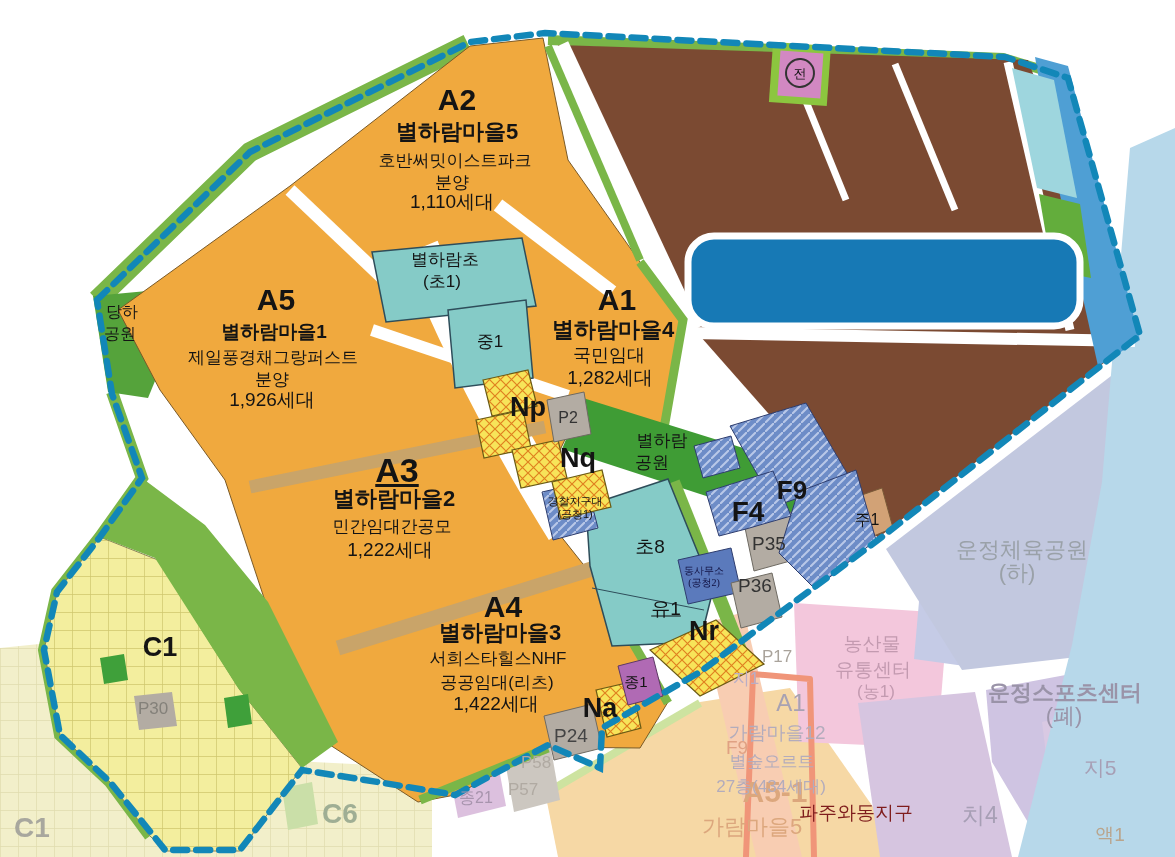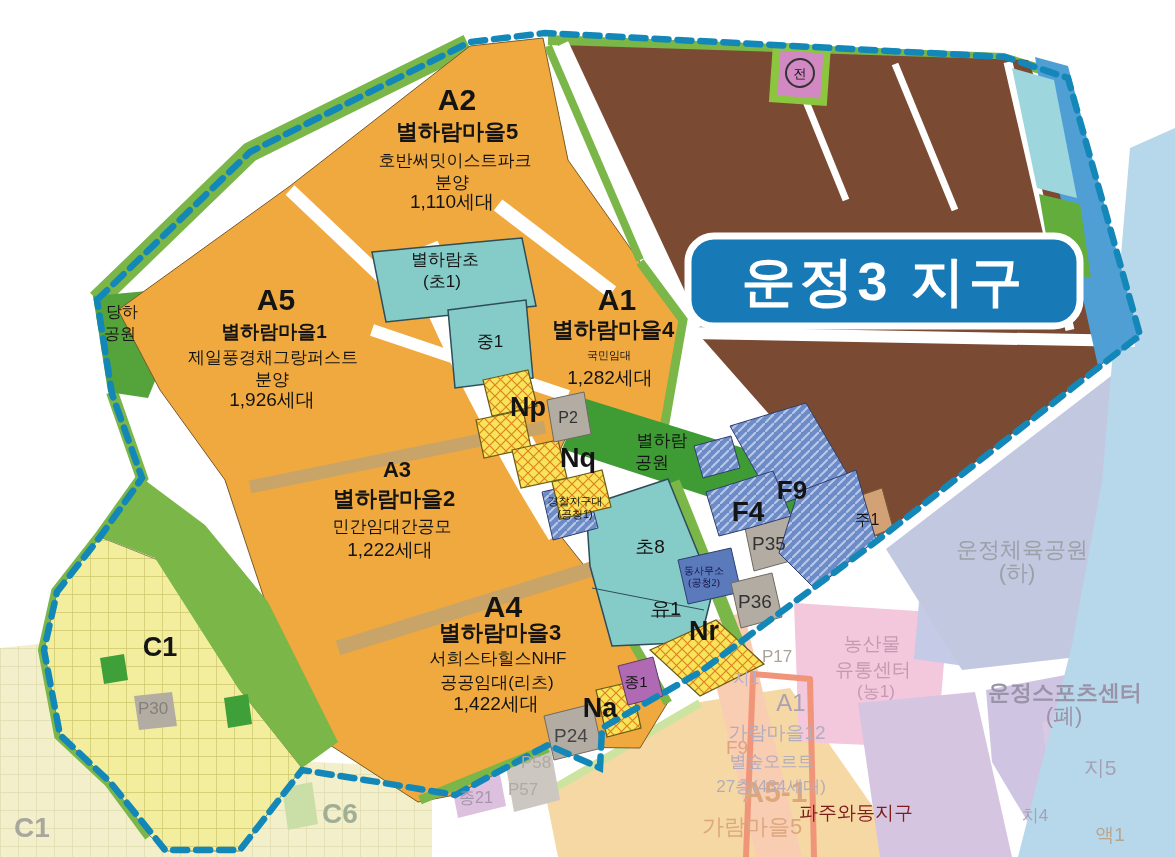--- a/index.html
+++ b/index.html
@@ -136,24 +136,24 @@
 <div class="lbl" style="left:452px;top:201px;font-size:19px;">1,110세대</div>
 
 <div class="lbl b" style="left:276px;top:300px;font-size:30px;">A5</div>
 <div class="lbl b" style="left:274px;top:331px;font-size:19px;">별하람마을1</div>
 <div class="lbl" style="left:273px;top:357px;font-size:17px;">제일풍경채그랑퍼스트</div>
 <div class="lbl" style="left:272px;top:379px;font-size:17px;">분양</div>
 <div class="lbl" style="left:272px;top:399px;font-size:19px;">1,926세대</div>
 
 <div class="lbl b" style="left:617px;top:300px;font-size:30px;">A1</div>
 <div class="lbl b" style="left:613px;top:330px;font-size:22px;">별하람마을4</div>
-<div class="lbl" style="left:609px;top:355px;font-size:11px;">국민임대</div>
+<div class="lbl" style="left:609px;top:355px;font-size:18px;">국민임대</div>
 <div class="lbl" style="left:610px;top:377px;font-size:19px;">1,282세대</div>
 
-<div class="lbl b" style="left:397px;top:470px;font-size:22px;">A3</div>
+<div class="lbl b" style="left:397px;top:470px;font-size:34px;text-decoration:underline;">A3</div>
 <div class="lbl b" style="left:394px;top:499px;font-size:22px;">별하람마을2</div>
 <div class="lbl" style="left:392px;top:526px;font-size:17px;">민간임대간공모</div>
 <div class="lbl" style="left:390px;top:549px;font-size:19px;">1,222세대</div>
 
 <div class="lbl b" style="left:503px;top:607px;font-size:30px;">A4</div>
 <div class="lbl b" style="left:500px;top:633px;font-size:22px;">별하람마을3</div>
 <div class="lbl" style="left:498px;top:658px;font-size:17px;">서희스타힐스NHF</div>
 <div class="lbl" style="left:497px;top:682px;font-size:17px;">공공임대(리츠)</div>
 <div class="lbl" style="left:496px;top:703px;font-size:19px;">1,422세대</div>
 
@@ -171,31 +171,30 @@
 <div class="lbl" style="left:652px;top:462px;font-size:17px;">공원</div>
 <div class="lbl" style="left:122px;top:312px;font-size:16px;">당하</div>
 <div class="lbl" style="left:120px;top:334px;font-size:16px;">공원</div>
 
 <div class="lbl b" style="left:528px;top:407px;font-size:27px;">Np</div>
 <div class="lbl b" style="left:578px;top:458px;font-size:27px;">Nq</div>
 <div class="lbl b" style="left:704px;top:631px;font-size:27px;">Nr</div>
 <div class="lbl b" style="left:600px;top:708px;font-size:27px;">Na</div>
 <div class="lbl" style="left:568px;top:418px;font-size:16px;color:#333;">P2</div>
 <div class="lbl" style="left:769px;top:543px;font-size:19px;color:#333;">P35</div>
-<div class="lbl" style="left:755px;top:601px;font-size:19px;color:#333;">P36</div>
+<div class="lbl" style="left:755px;top:585px;font-size:19px;color:#333;">P36</div>
 <div class="lbl" style="left:571px;top:735px;font-size:19px;color:#444;">P24</div>
 <div class="lbl" style="left:153px;top:708px;font-size:17px;color:#84817a;">P30</div>
 <div class="lbl" style="left:636px;top:681px;font-size:15px;">종1</div>
 <div class="lbl" style="left:867px;top:520px;font-size:16px;">주1</div>
 <div class="lbl b" style="left:748px;top:512px;font-size:28px;">F4</div>
 <div class="lbl b" style="left:792px;top:490px;font-size:26px;">F9</div>
 <div class="lbl b" style="left:160px;top:647px;font-size:27px;">C1</div>
 <div class="lbl" style="left:800px;top:73px;font-size:13px;">전</div>
 
-<div class="lbl b" style="left:884px;top:281px;font-size:54px;color:#fff;letter-spacing:4px;">운정3 지구</div>
 
 <div class="lbl" style="left:1022px;top:550px;font-size:22px;color:#9aa1a8;">운정체육공원</div>
 <div class="lbl" style="left:1017px;top:573px;font-size:22px;color:#9aa1a8;">(하)</div>
 <div class="lbl" style="left:1065px;top:693px;font-size:22px;color:#9a93a8;font-weight:bold;">운정스포츠센터</div>
 <div class="lbl" style="left:1064px;top:716px;font-size:22px;color:#9a93a8;">(폐)</div>
 <div class="lbl" style="left:872px;top:643px;font-size:19px;color:#c39ab0;">농산물</div>
 <div class="lbl" style="left:873px;top:669px;font-size:19px;color:#c39ab0;">유통센터</div>
 <div class="lbl" style="left:876px;top:691px;font-size:17px;color:#c39ab0;">(농1)</div>
 <div class="lbl b" style="left:775px;top:792px;font-size:30px;color:#dca77d;">A5-1</div>
 <div class="lbl" style="left:752px;top:827px;font-size:22px;color:#dca77d;">가람마을5</div>
@@ -206,16 +205,16 @@
 <div class="lbl" style="left:777px;top:732px;font-size:19px;color:#b3acbc;">가람마을12</div>
 <div class="lbl" style="left:772px;top:761px;font-size:17px;color:#b3acbc;">별숲오르트</div>
 <div class="lbl" style="left:771px;top:786px;font-size:17px;color:#b3acbc;">27층(434세대)</div>
 <div class="lbl" style="left:737px;top:747px;font-size:19px;color:#e0a183;">F9</div>
 <div class="lbl" style="left:536px;top:762px;font-size:17px;color:#b0aaa2;">P58</div>
 <div class="lbl" style="left:523px;top:789px;font-size:17px;color:#b0aaa2;">P57</div>
 <div class="lbl" style="left:476px;top:798px;font-size:16px;color:#a794ad;">종21</div>
 <div class="lbl b" style="left:32px;top:828px;font-size:28px;color:#a8a79e;">C1</div>
 <div class="lbl b" style="left:340px;top:814px;font-size:28px;color:#9fae94;">C6</div>
 <div class="lbl" style="left:1100px;top:767px;font-size:21px;color:#a79fb5;">지5</div>
-<div class="lbl" style="left:1035px;top:815px;font-size:17px;color:#a79fb5;">치4</div>
+<div class="lbl" style="left:980px;top:815px;font-size:23px;color:#a79fb5;">치4</div>
 <div class="lbl" style="left:1110px;top:834px;font-size:19px;color:#b9a48c;">액1</div>
 
 </div>
 
 </body></html>

